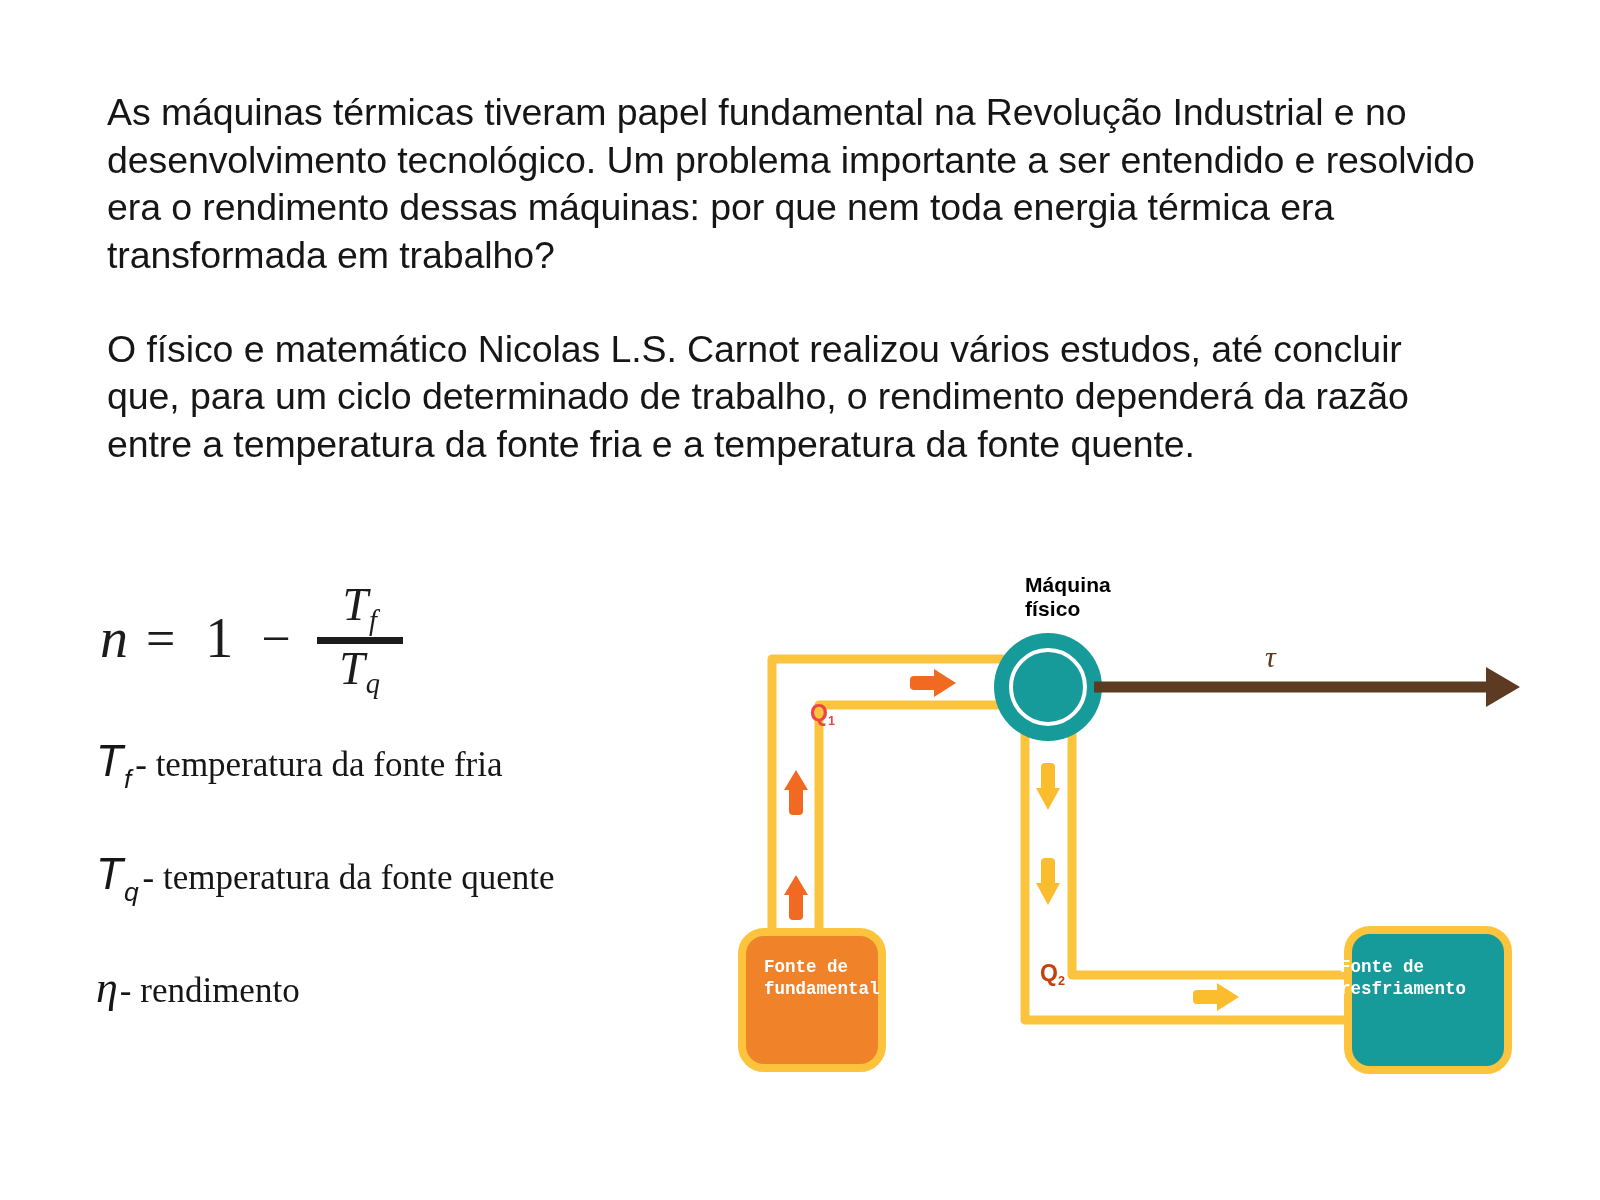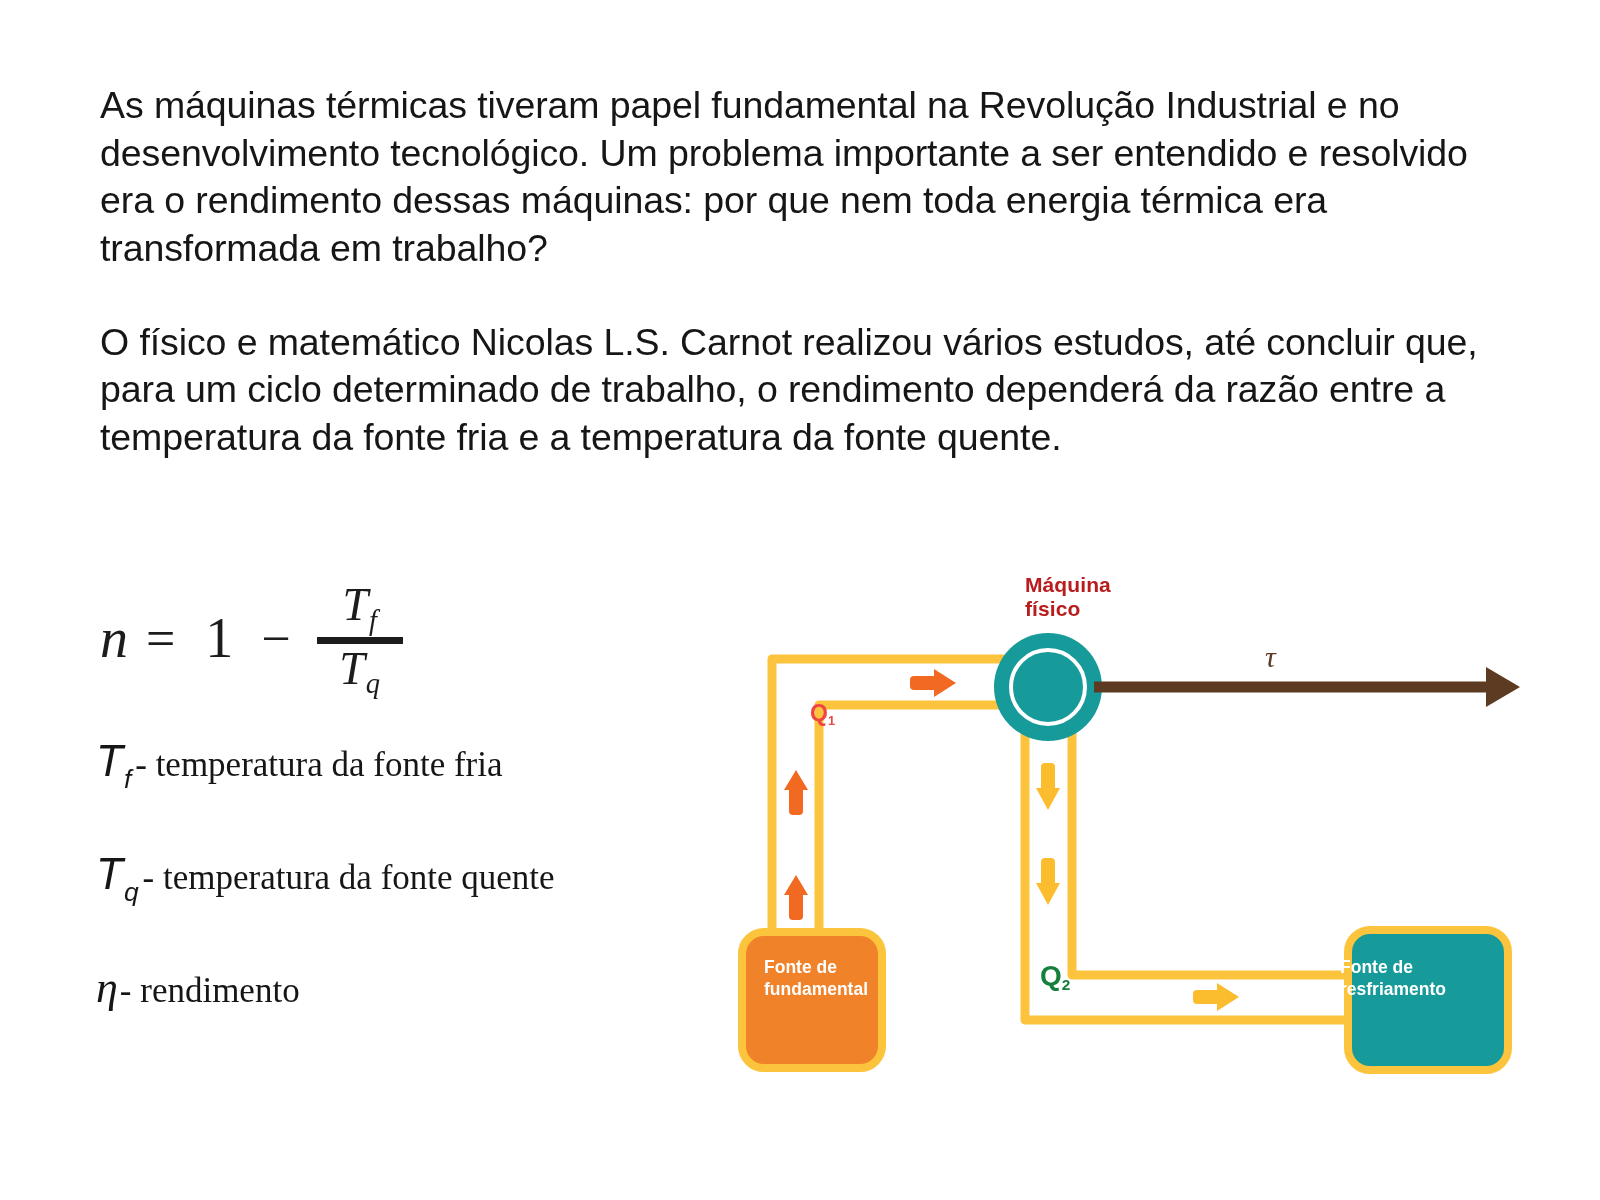--- a/index.html
+++ b/index.html
@@ -21,21 +21,21 @@
     position: absolute;
     left: 92px;
     top: 74px;
     width: 1400px;
   }
   .para {
     font-size: 37.5px;
     line-height: 1.27;
     color: #161616;
     letter-spacing: -0.1px;
-    margin: 8px;
+    margin: 15px;
   }
   .para + .para { margin-top: 46px; }
 
   
   .formula-wrap {
     position: absolute;
     left: 100px;
     top: 580px;
     display: flex;
     align-items: center;
@@ -125,56 +125,56 @@
 
   .dlabel {
     position: absolute;
     font-weight: bold;
     font-family: "Liberation Sans", sans-serif;
     line-height: 1.16;
   }
   .lbl-machine {
     left: 305px;
     top: 28px;
-    color: #b91c1c;
+    color: #000000;
     font-size: 21px;
     letter-spacing: 0.1px;
   }
   .lbl-q1 {
     left: 90px;
     top: 155px;
     color: #ef4444;
     font-size: 23px;
   }
   .lbl-q2 {
     left: 320px;
     top: 415px;
-    color: #15803d;
-    font-size: 28px;
+    color: #c2410c;
+    font-size: 23px;
   }
   .lbl-q1 .qs, .lbl-q2 .qs {
     font-size: 0.55em;
     vertical-align: -0.35em;
   }
   .lbl-tau {
     left: 545px;
     top: 95px;
     color: #5d3a22;
     font-size: 30px;
     font-style: italic;
     font-family: "Liberation Serif", serif;
     font-weight: normal;
   }
   .box-text {
     position: absolute;
     color: #ffffff;
     font-weight: bold;
     font-size: 17.5px;
     line-height: 1.25;
-    font-family: Liberation Sans, sans-serif;
+    font-family: Liberation Mono, monospace;
   }
   .bt-hot  { left: 44px;  top: 412px; }
   .bt-cold { left: 620px; top: 412px; }
 </style>
 </head>
 <body>
 
 <div class="prose">
   <p class="para">As máquinas térmicas tiveram papel fundamental na Revolução Industrial e no desenvolvimento tecnológico. Um problema importante a ser entendido e resolvido era o rendimento dessas máquinas: por que nem toda energia térmica era transformada em trabalho?</p>
   <p class="para">O físico e matemático Nicolas L.S. Carnot realizou vários estudos, até concluir que, para um ciclo determinado de trabalho, o rendimento dependerá da razão entre a temperatura da fonte fria e a temperatura da fonte quente.</p>

